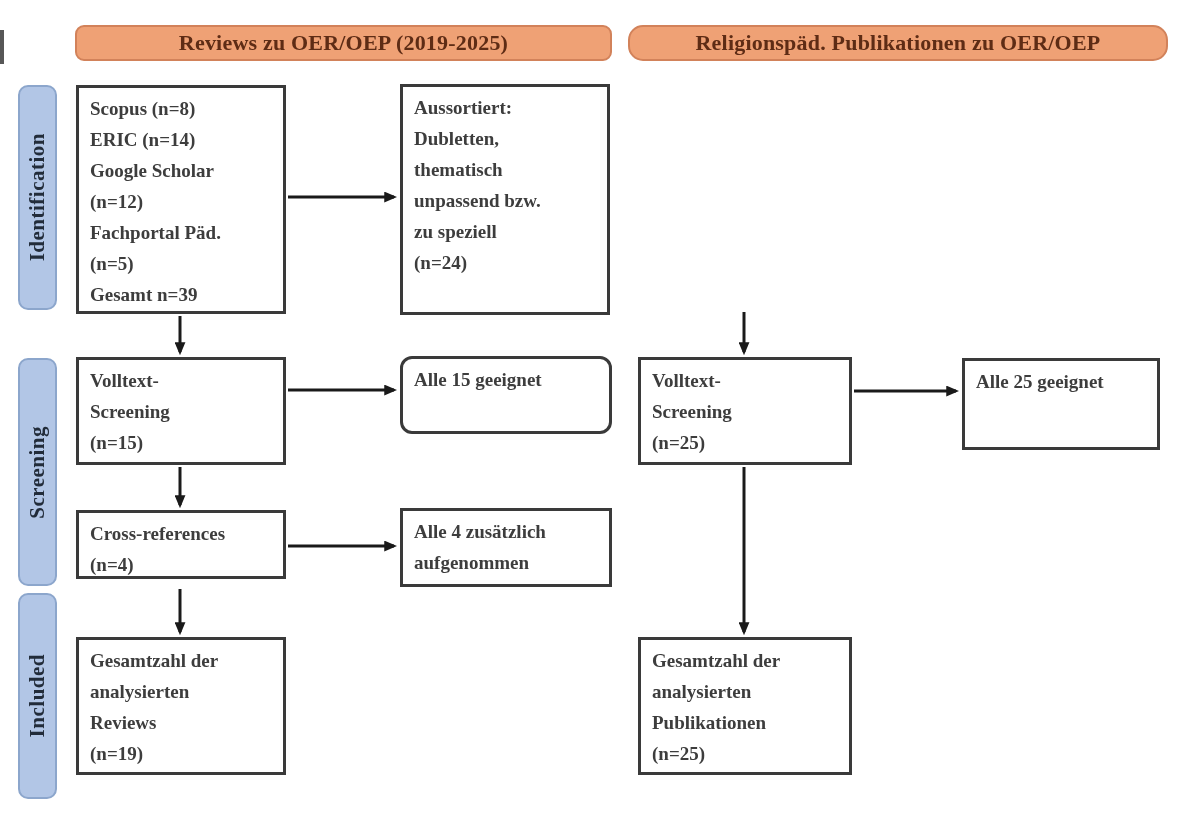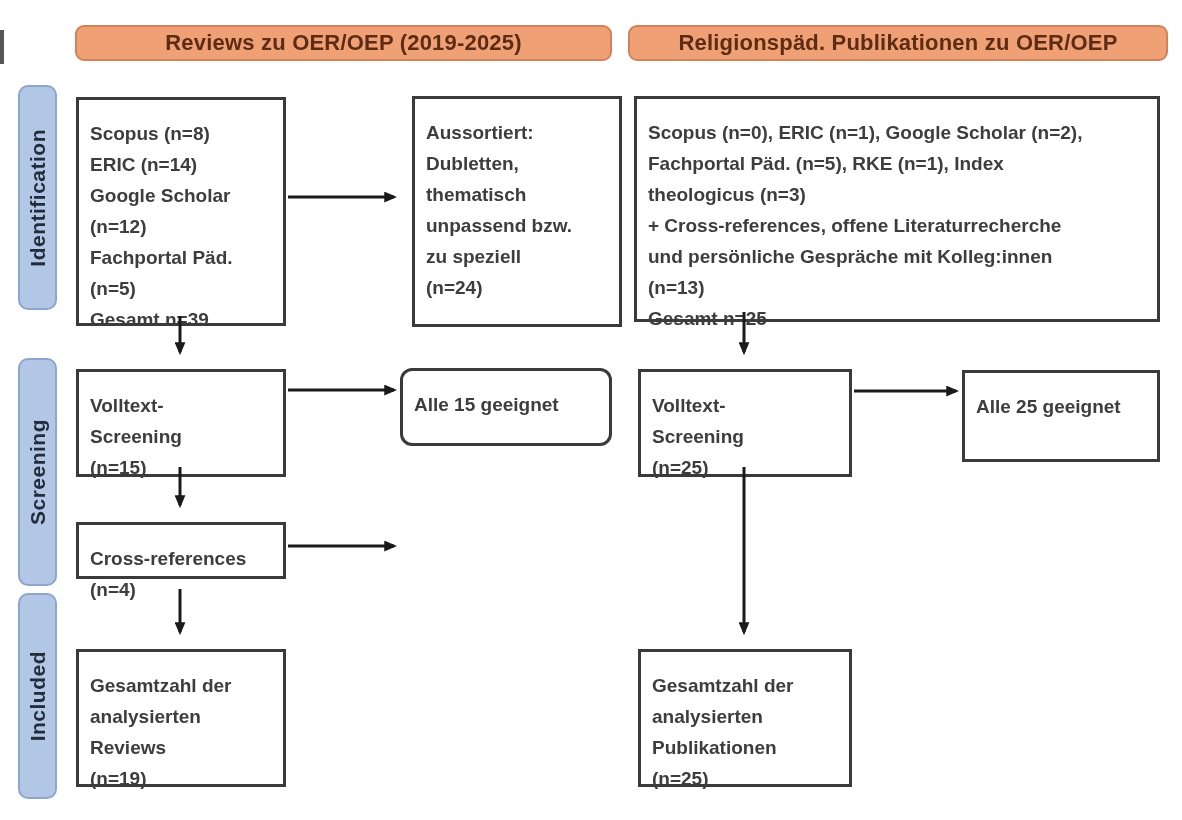--- a/index.html
+++ b/index.html
@@ -1,20 +1,20 @@
 <!DOCTYPE html>
 <html style="--header-bg: #efa175; --header-border: #d2825a; --header-text: #5e2c15; --stage-bg: #b2c6e6; --stage-border: #8ca6cc; --stage-text: #222c3a; --box-border: #3a3a3a; --box-text: #3d3d3d; --arrow: #1a1a1a; --background: #ffffff;"><head>
 <meta charset="utf-8">
 <style>
   html,body{margin:0;padding:0;background:#fff;}
   .canvas{
     position:relative;
     width:1182px;height:820px;
     background:var(--background,#ffffff);
-    font-family:Liberation Sans, sans-serif;
+    font-family:Liberation Serif, serif;
     overflow:hidden;
   }
   .hdr{
     position:absolute;top:25px;height:36px;
     background:var(--header-bg,#efa175);
     border:2.5px solid var(--header-border,#d2825a);
     border-radius:9px;
     color:var(--header-text,#5e2c15);
     font-size:22px;font-weight:700;
     display:flex;align-items:center;justify-content:center;
@@ -37,83 +37,77 @@
     letter-spacing:.5px;
     white-space:nowrap;
   }
   .box{
     position:absolute;
     background:#fff;
     border:3.5px solid var(--box-border,#3a3a3a);
     box-sizing:border-box;
     color:var(--box-text,#3d3d3d);
     font-size:19px;font-weight:700;line-height:31px;
-    padding:18px 11px;
+    padding:5px 11px;
     white-space:pre-line;
-    margin-top:12px;
   }
   .arrows{position:absolute;left:0;top:0;pointer-events:none;}
   .arrows line{stroke:var(--arrow,#1a1a1a);stroke-width:3;}
   #arrowhead path{fill:var(--arrow,#1a1a1a);}
   .edge-artifact{
     position:absolute;left:0;top:30px;width:4px;height:34px;
     background:#3a3a3a;opacity:.85;
   }
 </style>
 </head>
 <body>
 
 <div class="canvas">
 
   <div class="edge-artifact"></div>
 
   <div class="hdr" style="left:75px;width:537px;">Reviews zu OER/OEP (2019-2025)</div>
-  <div class="hdr" style="left:628px;width:540px;">Religionspäd. Publikationen zu OER/OEP</div>
+  <div class="hdr" style="left:628px;width:540px;border-radius:15px;">Religionspäd. Publikationen zu OER/OEP</div>
 
   <div class="stage" style="top:85px;height:225px;">
     <span>Identification</span>
   </div>
   <div class="stage" style="top:358px;height:228px;">
     <span>Screening</span>
   </div>
   <div class="stage" style="top:593px;height:206px;">
     <span>Included</span>
   </div>
 
   <div class="box" style="left:76px;top:85px;width:210px;height:229px;">Scopus (n=8)
 ERIC (n=14)
 Google Scholar
 (n=12)
 Fachportal Päd.
 (n=5)
 Gesamt n=39</div>
-  <div class="box" style="left:412px;top:84px;width:210px;height:231px;">Aussortiert:
+  <div class="box" style="left:400px;top:84px;width:210px;height:231px;">Aussortiert:
 Dubletten,
 thematisch
 unpassend bzw.
 zu speziell
 (n=24)</div>
   <div class="box" style="left:76px;top:357px;width:210px;height:108px;">Volltext-
 Screening
 (n=15)</div>
   <div class="box" style="left:400px;top:356px;width:212px;height:78px;border-radius:12px;">Alle 15 geeignet</div>
-  <div class="box" style="left:76px;top:510px;width:210px;height:57px;">Cross-references
+  <div class="box" style="left:76px;top:510px;width:210px;height:69px;">Cross-references
 (n=4)</div>
+  <div class="box" style="left:400px;top:508px;width:212px;height:79px;">Alle 4 zusätzlich
+aufgenommen</div>
   <div class="box" style="left:76px;top:637px;width:210px;height:138px;">Gesamtzahl der
 analysierten
 Reviews
 (n=19)</div>
 
-  <div class="box" style="left:634px;top:84px;width:526px;height:226px;">Scopus (n=0), ERIC (n=1), Google Scholar (n=2),
-Fachportal Päd. (n=5), RKE (n=1), Index
-theologicus (n=3)
-+ Cross-references, offene Literaturrecherche
-und persönliche Gespräche mit Kolleg:innen
-(n=13)
-Gesamt n=25</div>
   <div class="box" style="left:638px;top:357px;width:214px;height:108px;">Volltext-
 Screening
 (n=25)</div>
   <div class="box" style="left:962px;top:358px;width:198px;height:92px;">Alle 25 geeignet</div>
   <div class="box" style="left:638px;top:637px;width:214px;height:138px;">Gesamtzahl der
 analysierten
 Publikationen
 (n=25)</div>
 
   <svg class="arrows" width="1182" height="820" viewBox="0 0 1182 820">

